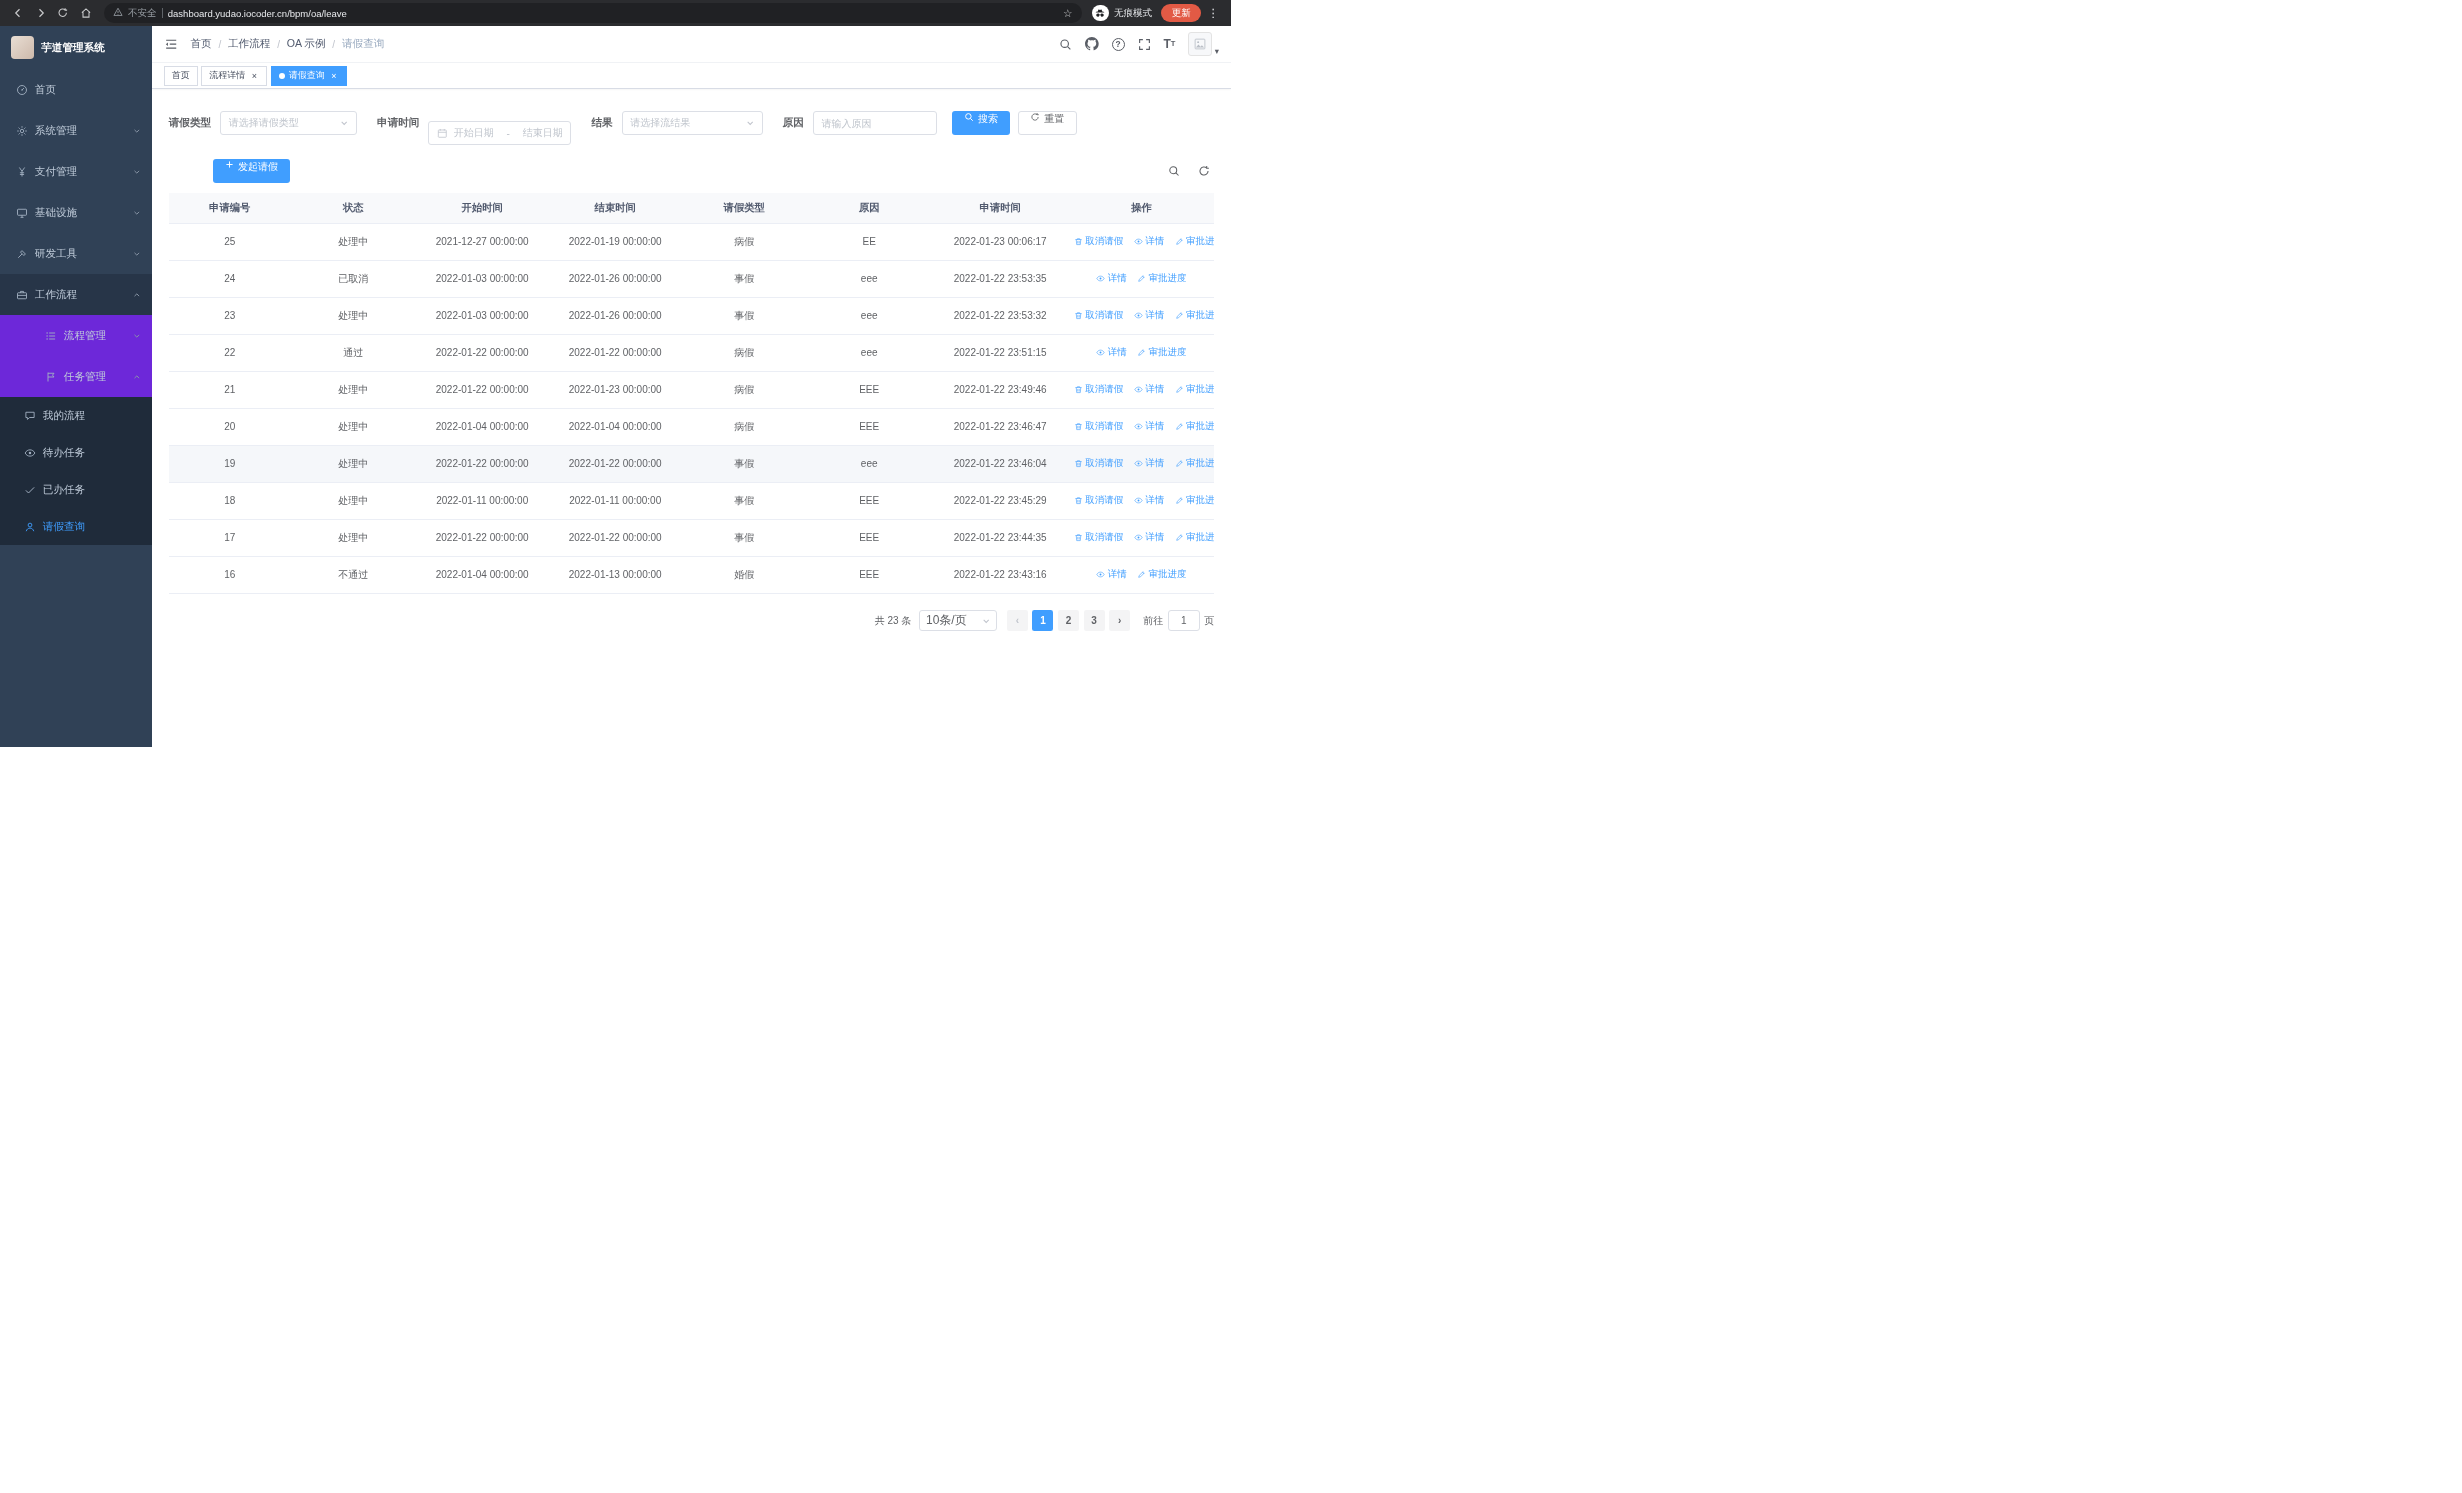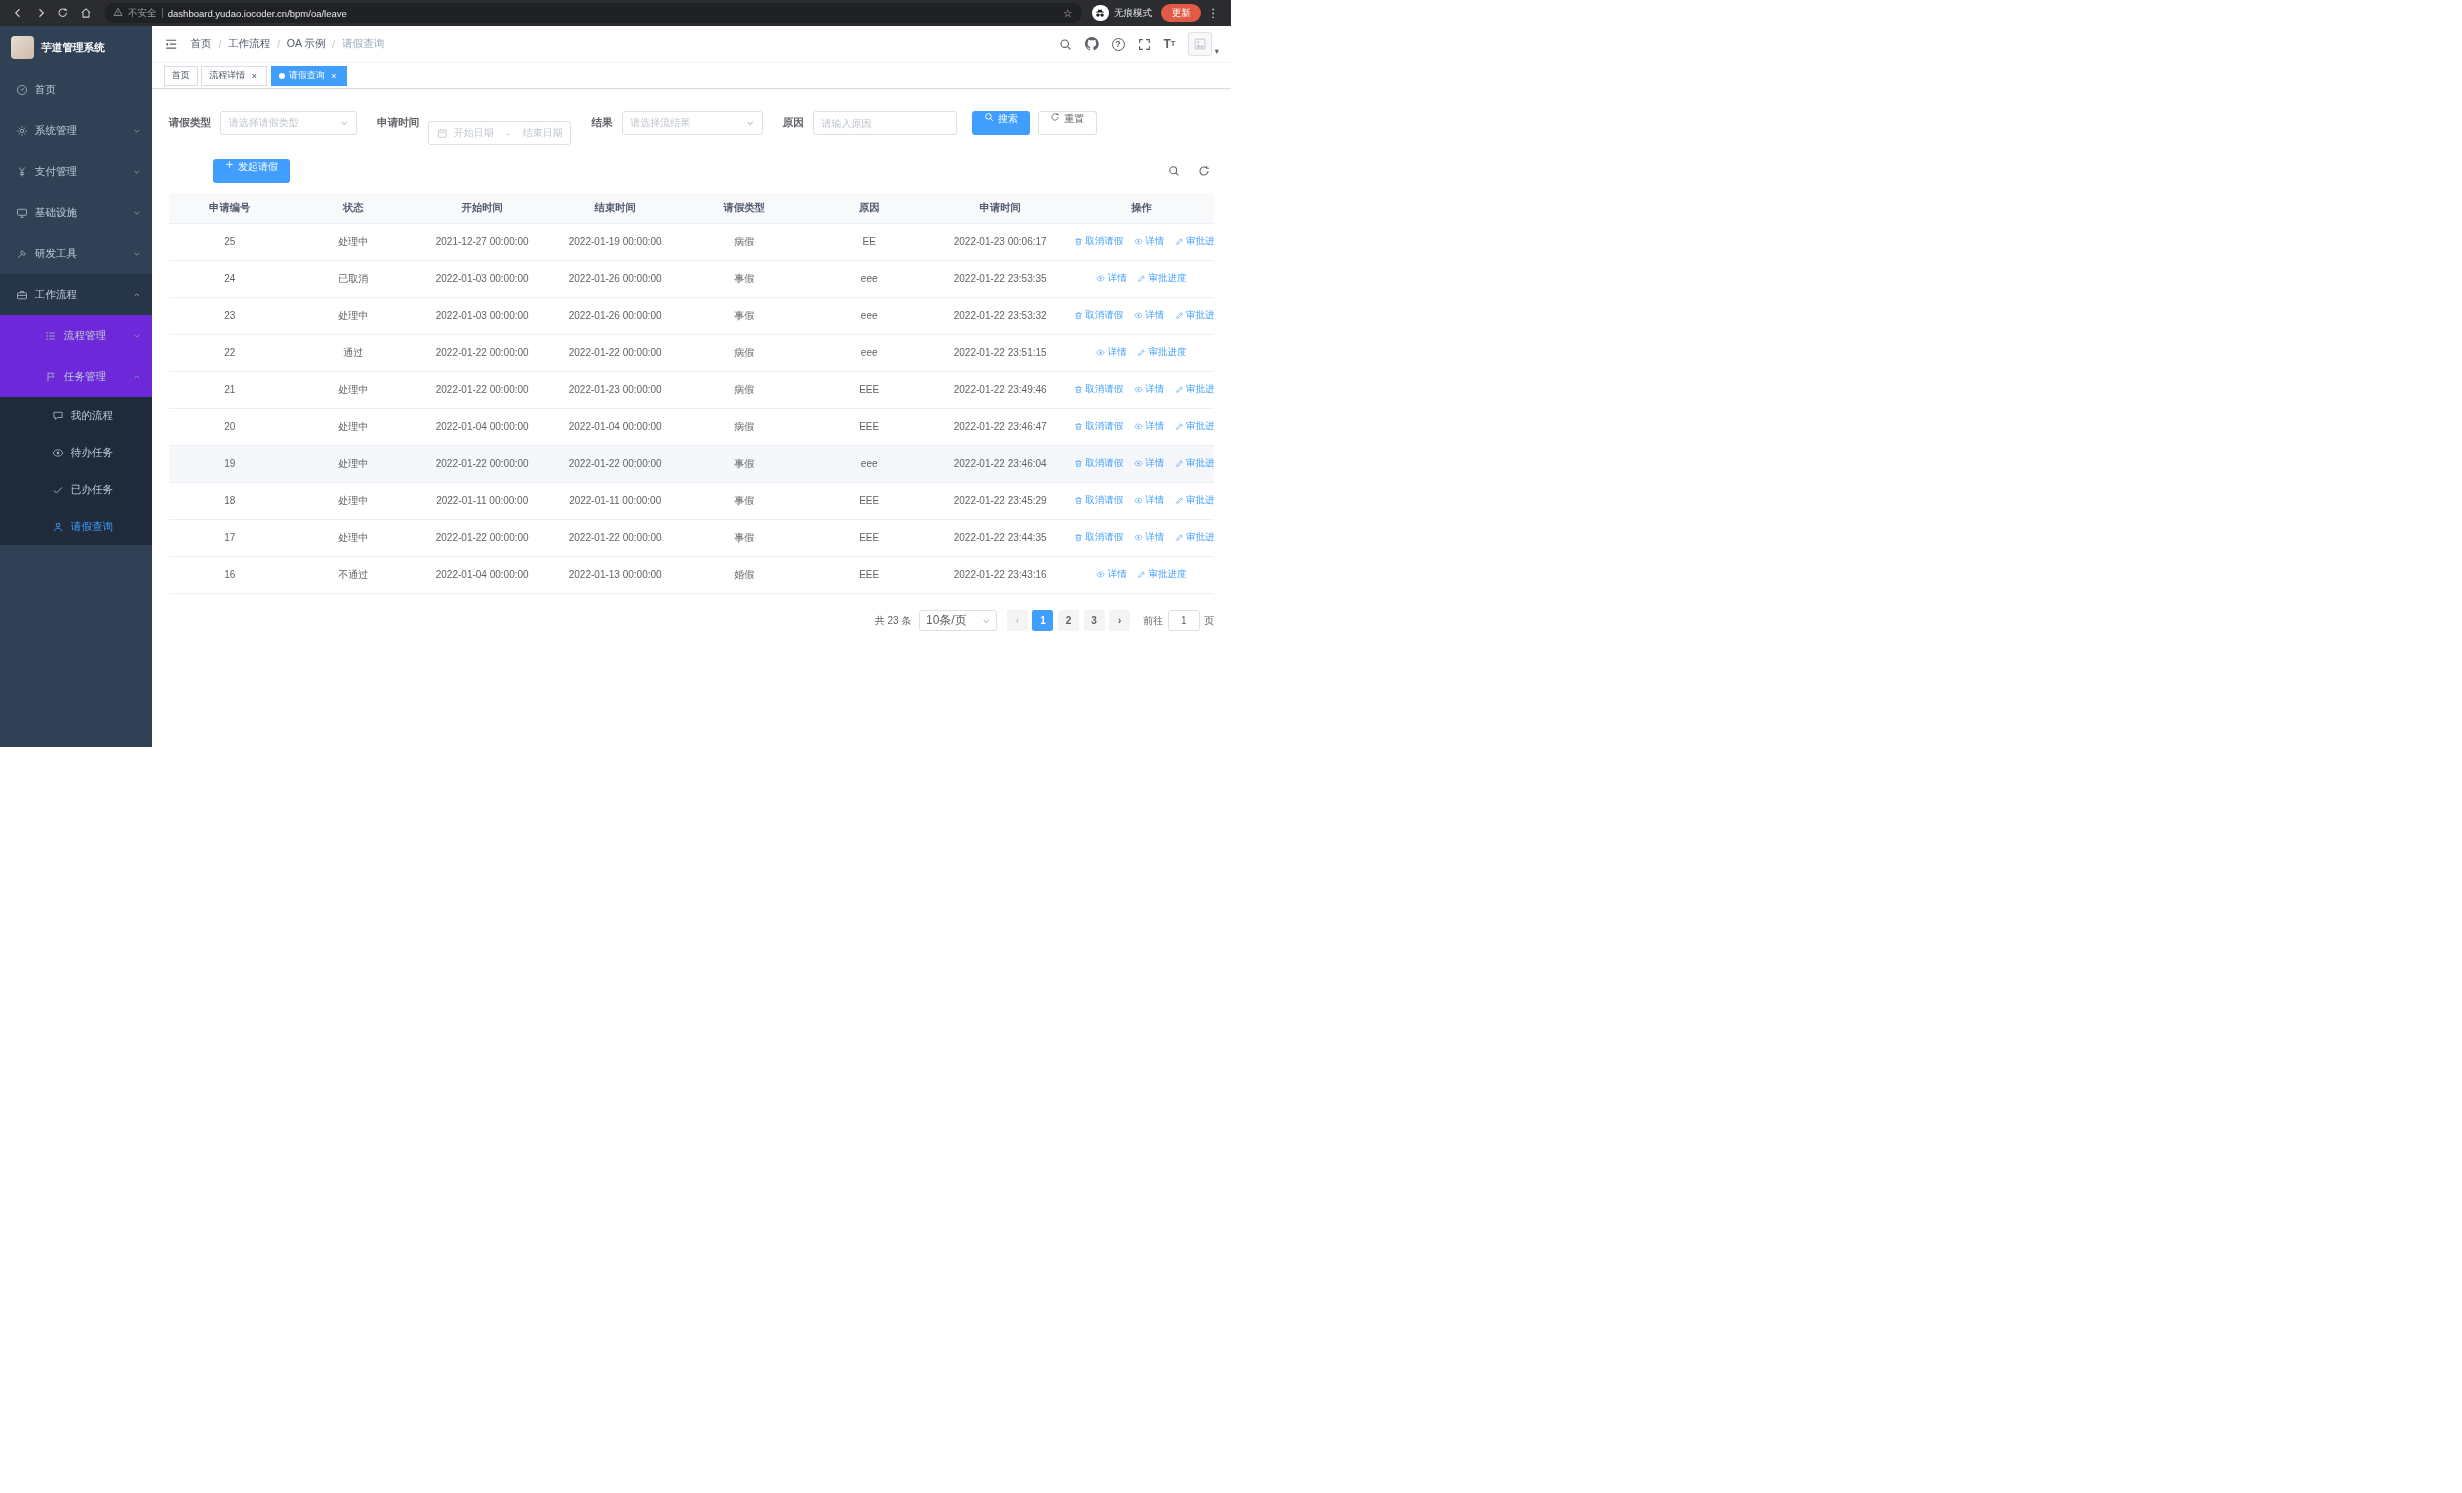--- a/index.html
+++ b/index.html
@@ -26,21 +26,21 @@
   .sidebar { flex:0 0 152px; background:#304156; overflow:hidden; }
   .main { flex:1 1 auto; display:flex; flex-direction:column; min-width:0; background:#fff; }
 
   
   .logo { height:43px; display:flex; align-items:center; padding:0 10.6px; gap:7.6px; }
   .logo-avatar { width:23px; height:23px; border-radius:3.8px; background:linear-gradient(135deg,#e9ded4,#cdb9ab); flex:0 0 auto; }
   .logo-title { color:#fff; font-size:10.6px; font-weight:700; white-space:nowrap; }
   .mi { position:relative; display:flex; align-items:center; color:#bfcbd9; font-size:10.6px; cursor:pointer; white-space:nowrap; }
   .mi.l1 { height:41px; padding-left:15px; }
   .mi.l2 { height:41px; padding-left:44px; background:#6d28d9; }
-  .mi.l3 { height:37px; padding-left:51px; background:#1f2b3a; }
+  .mi.l3 { height:37px; padding-left:23px; background:#1f2b3a; }
   .mi.section { background:#273548; }
   .mi-icon { width:13px; height:13px; margin-right:6.8px; display:flex; align-items:center; justify-content:center; color:#a3b1c2; flex:0 0 auto; }
   .mi-icon svg { width:12px; height:12px; display:block; }
   .mi .chev { position:absolute; right:11.4px; top:50%; transform:translateY(-50%); color:#8a97a8; display:flex; }
   .mi .chev.up svg { transform:rotate(180deg); }
   .mi.active { color:#409eff; }
   .mi.active .mi-icon { color:#409eff; }
 
   
   .topbar { flex:0 0 37px; display:flex; align-items:center; padding:0 12px; border-bottom:0.8px solid #f0f2f5; background:#fff; }
@@ -71,21 +71,21 @@
   .filters { display:flex; align-items:center; margin-bottom:13.7px; }
   .f-label { font-size:10.6px; font-weight:700; color:#606266; margin-right:9px; white-space:nowrap; }
   .gap { width:20px; flex:0 0 auto; }
   .select, .date-range, .text-input { height:24px; border:0.8px solid #dcdfe6; border-radius:3px; background:#fff; display:flex; align-items:center; font-size:10px; }
   .select { justify-content:space-between; padding:0 7.6px; cursor:pointer; }
   .select .ph, .date-range .ph { color:#bfc4cc; }
   .sel-caret { color:#c0c4cc; display:flex; }
   .w180 { width:137px; } .w185 { width:141px; }
   .date-range { width:143px; padding:0 7.6px; gap:6px; color:#bfc4cc;margin-top:20px; }
   .range-sep { color:#bfc4cc; flex:1; text-align:center; }
-  .text-input { width:144px; padding:0 7.6px; }
+  .text-input { width:124px; padding:0 7.6px; }
   .text-input input { border:none; outline:none; width:100%; font-size:10px; color:#606266; font-family:inherit; background:transparent; }
   .text-input input::placeholder { color:#bfc4cc; }
   .btn { height:24px; border-radius:3px; font-size:10px; display:inline-flex; align-items:flex-start; gap:3.8px; padding:0 11.4px; cursor:pointer; white-space:nowrap; border:0.8px solid transparent; }
   .btn-primary { background:#409eff; color:#fff;margin-left:44px; }
   .btn-default { background:#fff; color:#606266; border-color:#dcdfe6; }
   .ml20 { margin-left:15px; } .ml10 { margin-left:7.6px; }
 
   .actions-row { display:flex; align-items:center; margin-bottom:10.6px; }
   .mini-btns { margin-left:auto; display:flex; align-items:center; gap:10.6px; color:#606266; }
   .mini-btn { width:20px; height:20px; display:flex; align-items:center; justify-content:center; cursor:pointer; }

